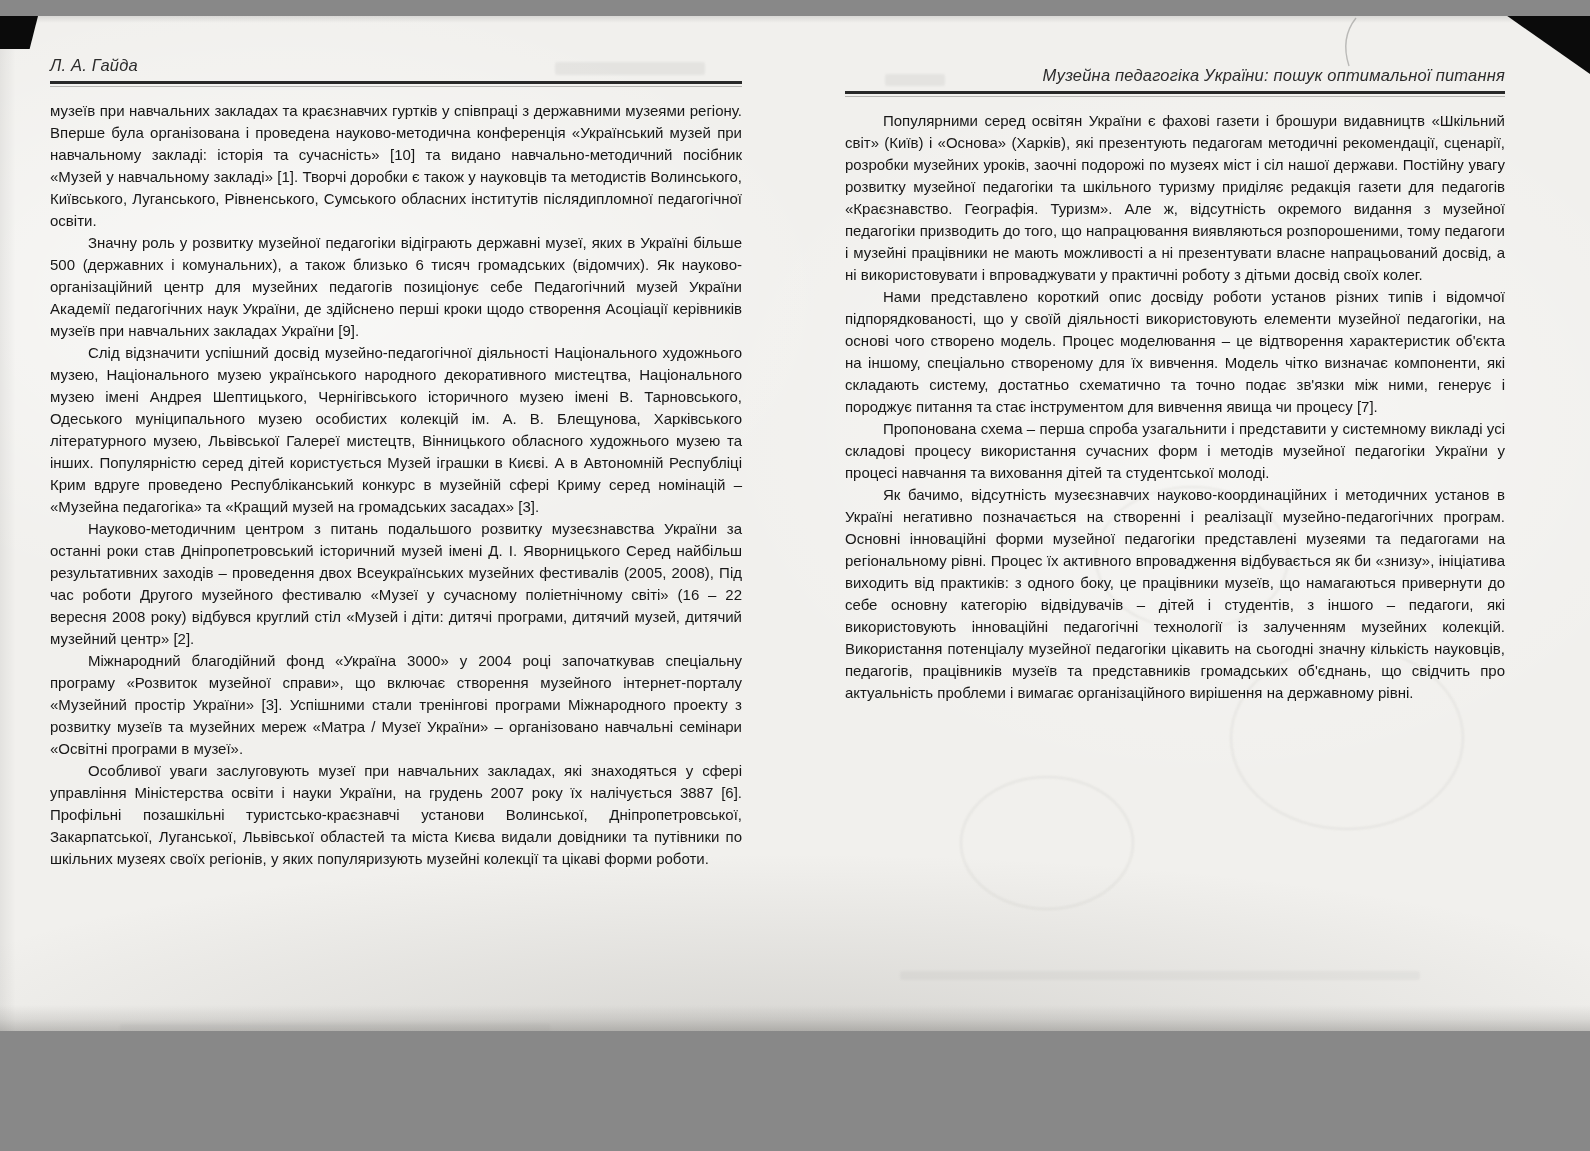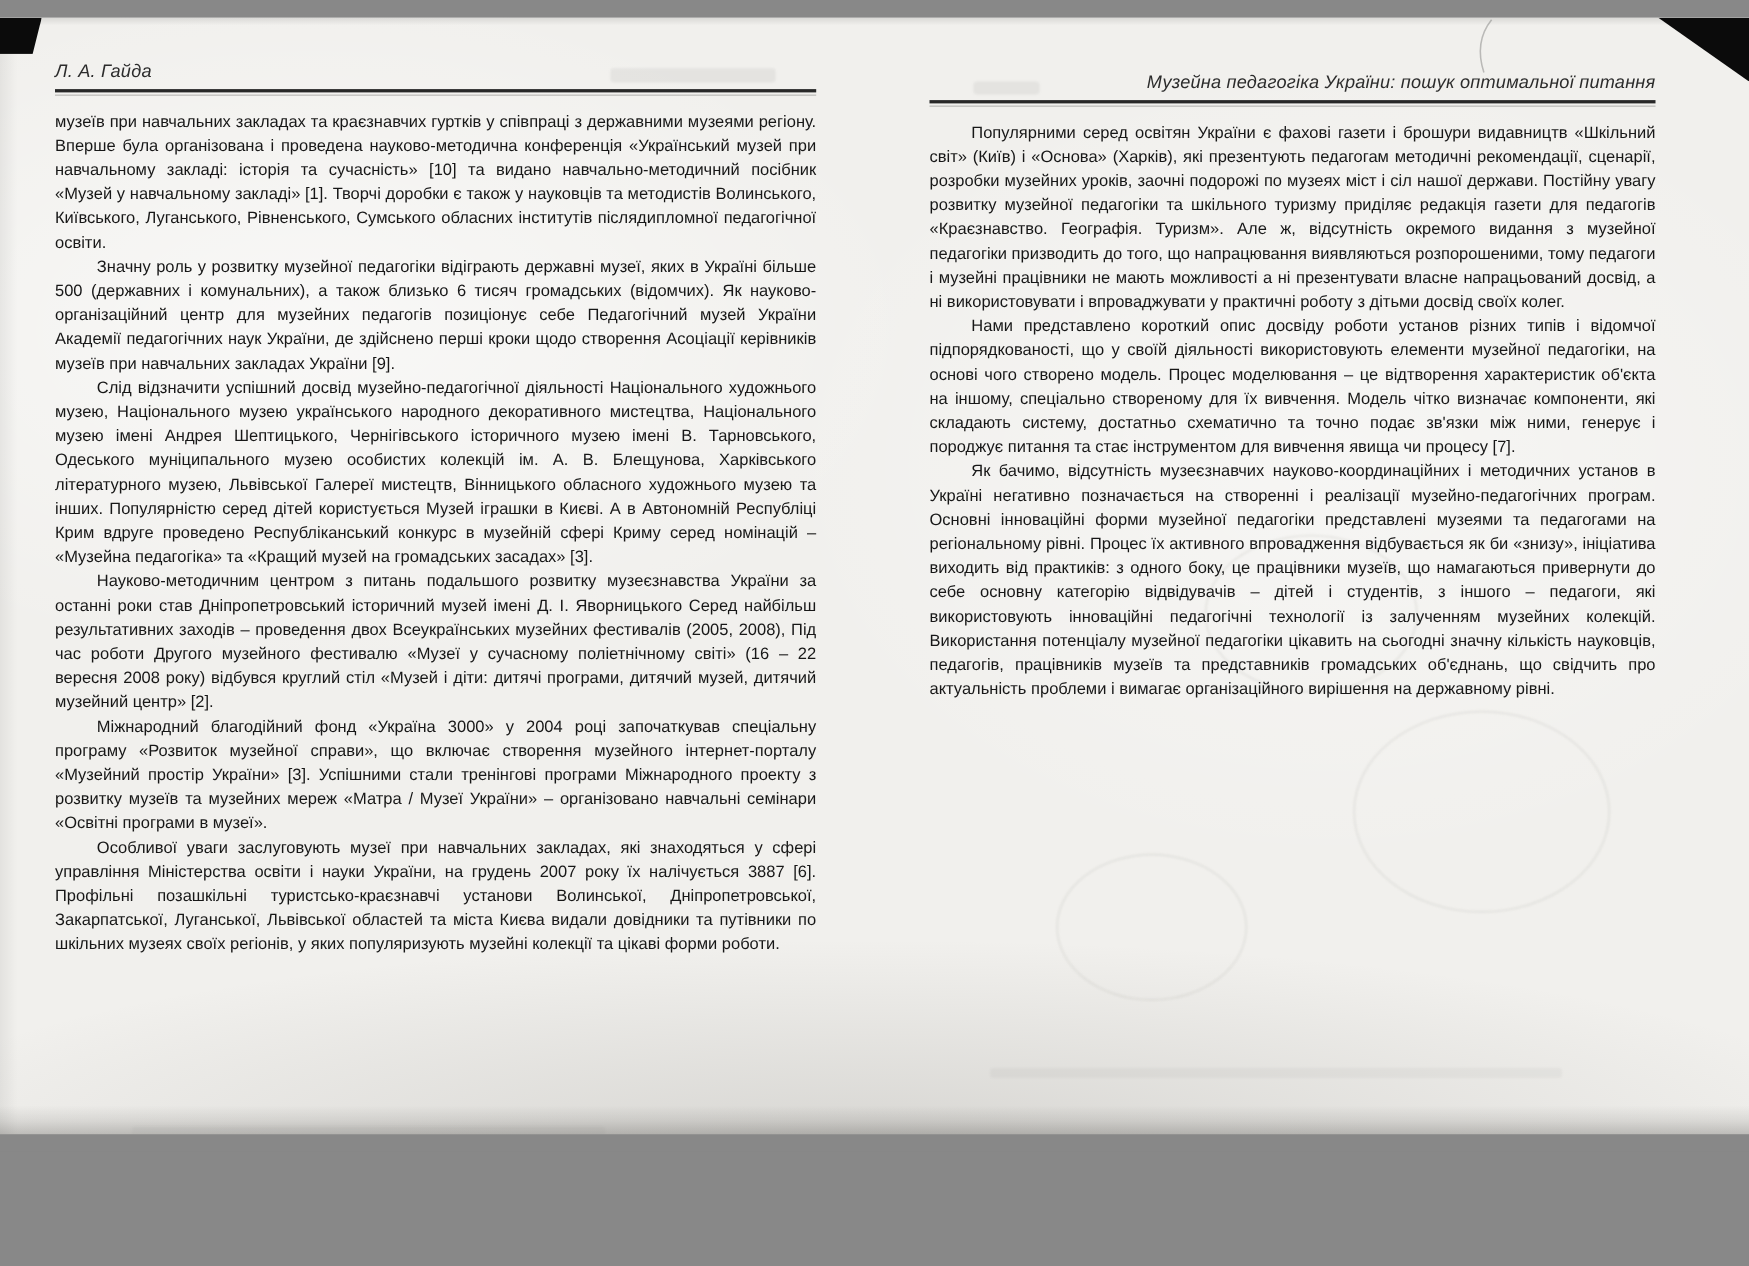--- a/index.html
+++ b/index.html
@@ -94,20 +94,21 @@
 
   <section class="page right">
     <header>
       <div class="running-head align-right">Музейна педагогіка України: пошук оптимальної питання</div>
       <div class="rule-dark"></div>
       <div class="rule-light"></div>
     </header>
     <div class="body">
       <p>Популярними серед освітян України є фахові газети і брошури видавництв «Шкільний світ» (Київ) і «Основа» (Харків), які презентують педагогам методичні рекомендації, сценарії, розробки музейних уроків, заочні подорожі по музеях міст і сіл нашої держави. Постійну увагу розвитку музейної педагогіки та шкільного туризму приділяє редакція газети для педагогів «Краєзнавство. Географія. Туризм». Але ж, відсутність окремого видання з музейної педагогіки призводить до того, що напрацювання виявляються розпорошеними, тому педагоги і музейні працівники не мають можливості а ні презентувати власне напрацьований досвід, а ні використовувати і впроваджувати у практичні роботу з дітьми досвід своїх колег.</p>
       <p>Нами представлено короткий опис досвіду роботи установ різних типів і відомчої підпорядкованості, що у своїй діяльності використовують елементи музейної педагогіки, на основі чого створено модель. Процес моделювання – це відтворення характеристик об'єкта на іншому, спеціально створеному для їх вивчення. Модель чітко визначає компоненти, які складають систему, достатньо схематично та точно подає зв'язки між ними, генерує і породжує питання та стає інструментом для вивчення явища чи процесу [7].</p>
+      <p>Пропонована схема – перша спроба узагальнити і представити у системному викладі усі складові процесу використання сучасних форм і методів музейної педагогіки України у процесі навчання та виховання дітей та студентської молоді.</p>
       <p>Як бачимо, відсутність музеєзнавчих науково-координаційних і методичних установ в Україні негативно позначається на створенні і реалізації музейно-педагогічних програм. Основні інноваційні форми музейної педагогіки представлені музеями та педагогами на регіональному рівні. Процес їх активного впровадження відбувається як би «знизу», ініціатива виходить від практиків: з одного боку, це працівники музеїв, що намагаються привернути до себе основну категорію відвідувачів – дітей і студентів, з іншого – педагоги, які використовують інноваційні педагогічні технології із залученням музейних колекцій. Використання потенціалу музейної педагогіки цікавить на сьогодні значну кількість науковців, педагогів, працівників музеїв та представників громадських об'єднань, що свідчить про актуальність проблеми і вимагає організаційного вирішення на державному рівні.</p>
     </div>
   </section>
 
   <div class="page-number num-left">16</div>
   <div class="page-number num-right">17</div>
 
 </div>
 
 </body></html>

